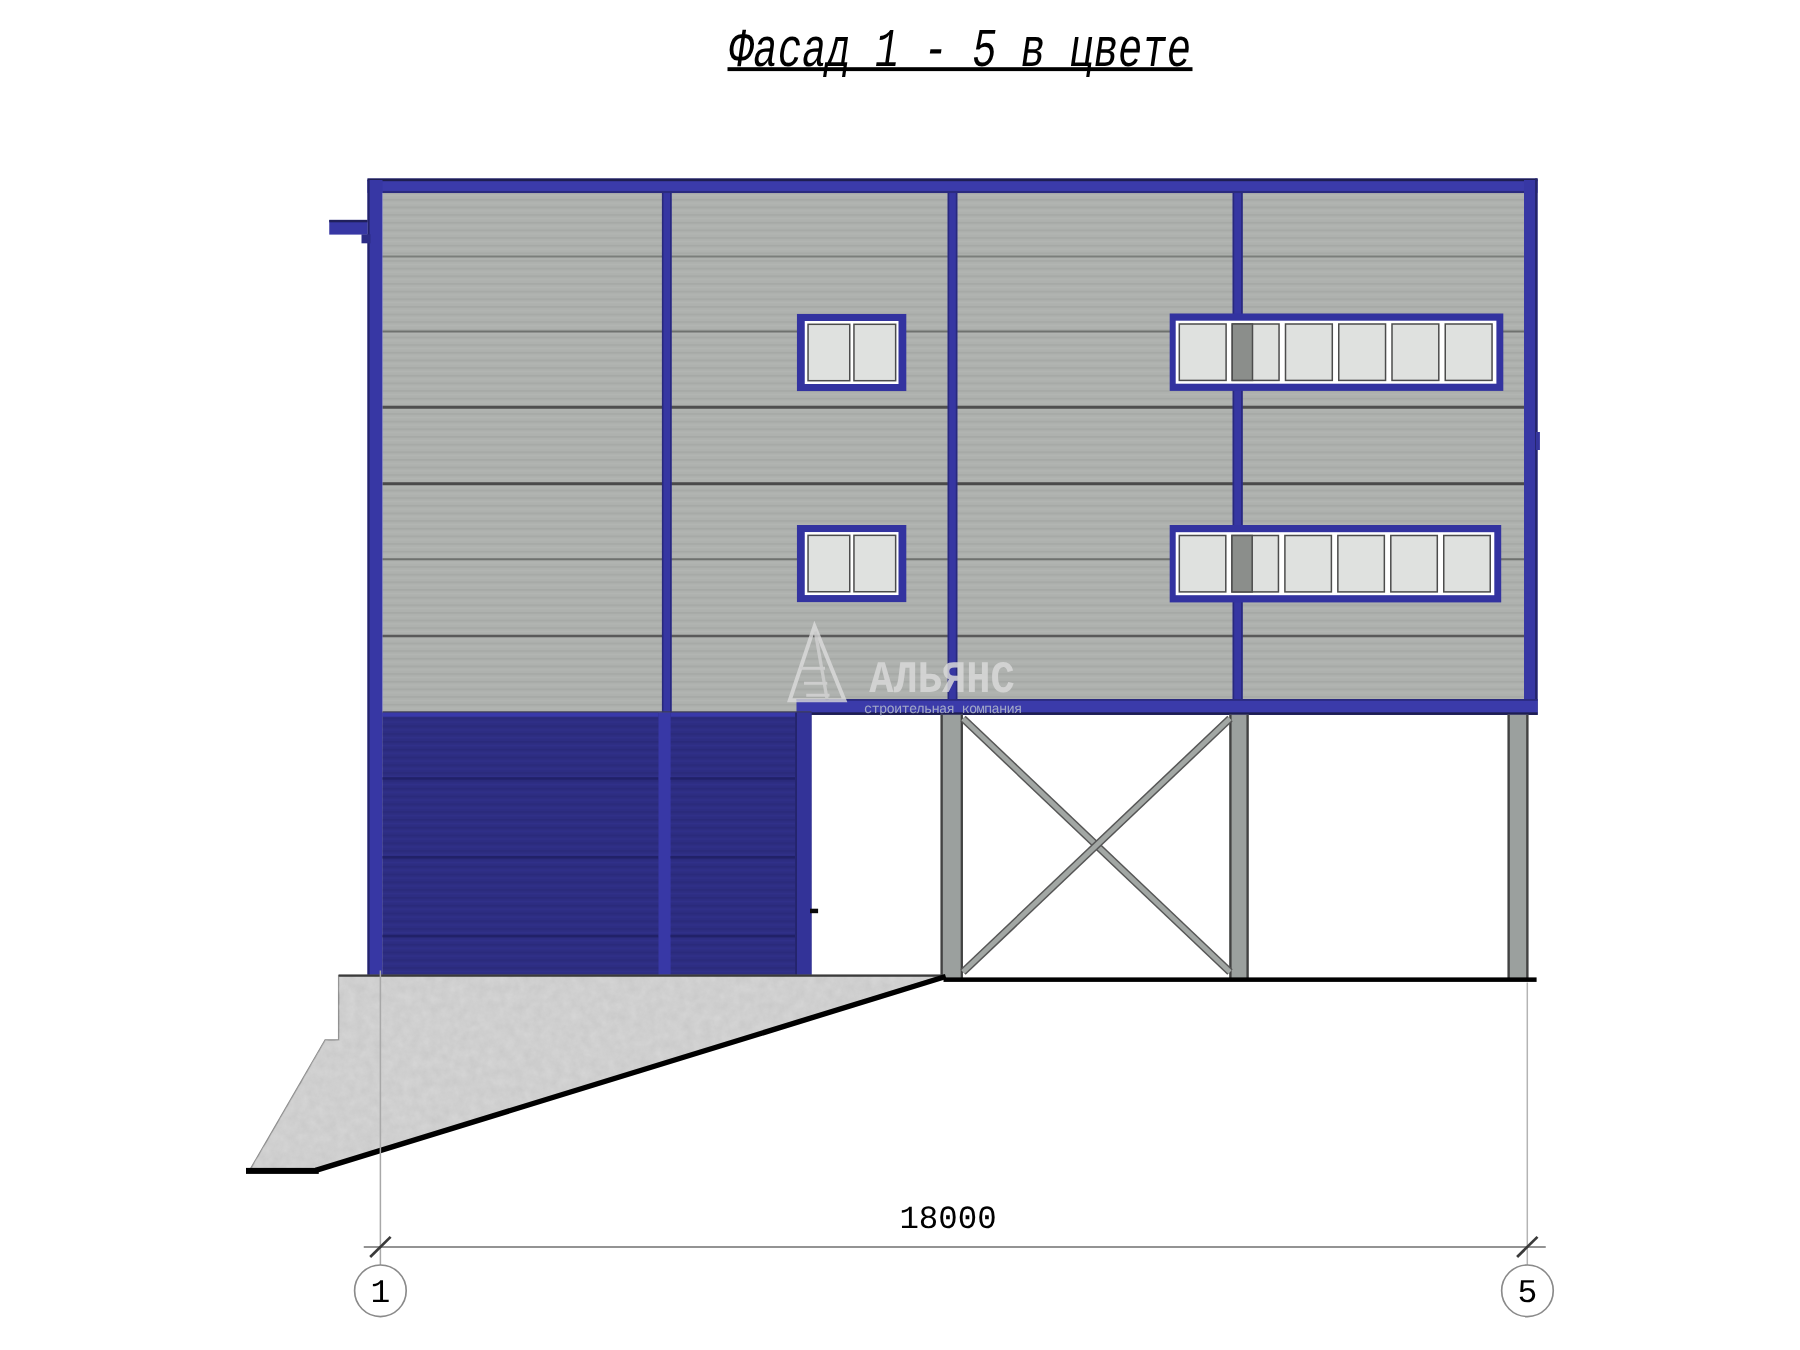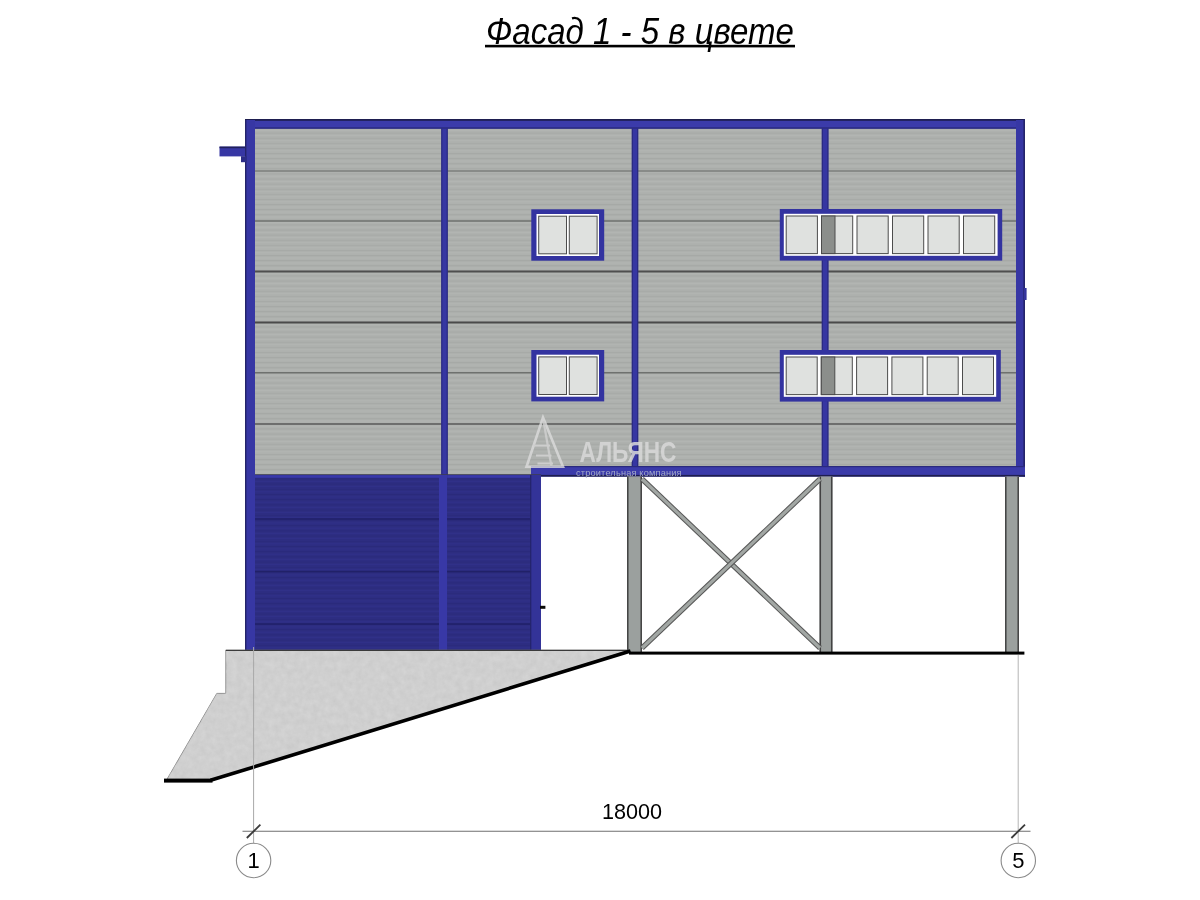--- a/index.html
+++ b/index.html
@@ -1,17 +1,17 @@
 <!DOCTYPE html>
 <html><head>
 <meta charset="utf-8">
 <style>
   html,body{margin:0;padding:0;background:#fff;}
   #page{position:relative;width:1200px;height:900px;background:#b91c1c;overflow:hidden;
-        font-family:Liberation Sans, sans-serif;}
+        font-family:Liberation Mono, monospace;}
   svg{display:block;}
 </style>
 </head>
 <body>
 <div id="page">
 <svg width="1200" height="900" viewBox="0 0 1200 900" xmlns="http://www.w3.org/2000/svg">
   <defs>
 
     <pattern id="clad" width="8" height="5.1" patternUnits="userSpaceOnUse">
       <rect width="8" height="5.1" fill="#aeb1ae"></rect>

